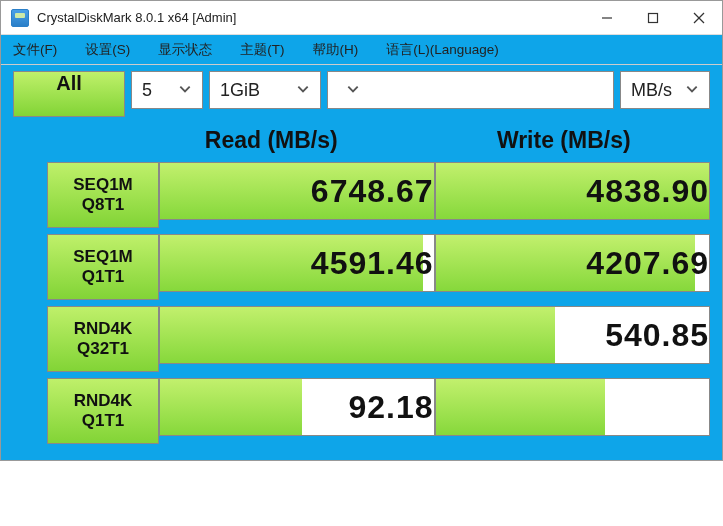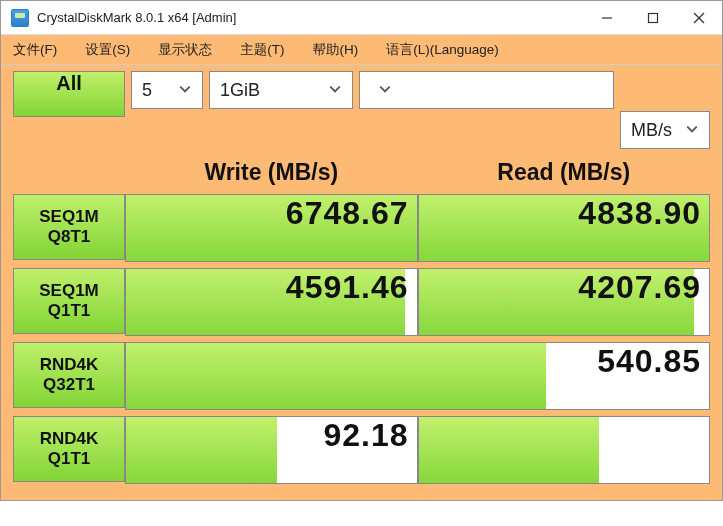--- a/index.html
+++ b/index.html
@@ -3,21 +3,21 @@
 <meta charset="utf-8">
 <style>
   * { box-sizing: border-box; margin: 0; padding: 0; }
   body {
     font-family: "Microsoft YaHei", "Segoe UI", Arial, sans-serif;
     background: #fff;
     width: 723px;
     height: 526px;
     overflow: hidden;
   }
-  .window { width: 723px; border: 1px solid #999; background:#fdba74; }
+  .window { width: 723px; border: 1px solid #999; background:#0ea5e9; }
   .titlebar {
     height: 34px; display:flex; align-items:center; background:#fff;
     border-bottom:1px solid #ddd;
   }
   .titlebar .icon {
     width:18px; height:18px; margin:0 8px 0 10px;
     background: linear-gradient(#4aa0e8,#2a7fc8);
     border:1px solid #2a7fc8; border-radius:2px; position:relative;
   }
   .titlebar .icon::after{
@@ -45,42 +45,42 @@
     font-weight:700; font-size:20px; color:#111;
   }
   .selwrap { display:flex; gap:6px; flex:1; }
   .sel {
     border:1px solid #888; height:38px; background:#fff;
     display:flex; align-items:center; justify-content:space-between;
     padding:0 10px; font-size:18px; color:#222;
   }
   .sel .chev { margin-left:8px; }
   .sel.count { width:72px; }
-  .sel.size  { width:144px; }
+  .sel.size  { width:112px; }
   .sel.drive { flex:1; }
-  .sel.unit  { width:90px;margin-top:40px; }
+  .sel.unit  { width:90px; }
 
   .headrow { display:flex; margin-top:4px; }
   .headspace { width:112px; }
   .headcell {
     flex:1; text-align:center; font-weight:700; font-size:23px;
     padding:6px 0 8px 0; color:#111;
   }
 
-  .row { display:flex; gap:0; margin-bottom:6px; }
+  .row { display:flex; gap:0; margin-bottom:6px;margin-left:34px; }
   .rowbtn {
     width:112px; height:66px; border:1px solid #888;
     background: linear-gradient(#bff06a,#82d436);
     display:flex; flex-direction:column; align-items:center; justify-content:center;
     font-weight:700; font-size:17px; color:#111; line-height:1.15;
   }
   .cell {
-    flex:1; height:68px; border:1px solid #888; position:relative;
-    display:flex; justify-content:flex-end;
-    padding-right:8px;
+    flex:1; height:58px; border:1px solid #888; position:relative;
+    display:flex; align-items:center; justify-content:flex-end;
+    padding-right:0;
     font-weight:700; font-size:32px; color:#111; letter-spacing:1px;
     background:#fff; overflow:hidden;
   }
   .cell .bar {
     position:absolute; left:0; top:0; bottom:0;
     background: linear-gradient(#c2f06d,#86d83b);
     z-index:0;
   }
   .cell .val { position:relative; z-index:1; }
 
@@ -151,22 +151,22 @@
           <span>MB/s</span>
           <span class="chev"><svg viewBox="0 0 12 12">
                 <polyline points="2,4 6,8 10,4"></polyline>
               </svg></span>
         </div>
       </div>
     </div>
 
     <div class="headrow">
       <div class="headspace"></div>
+      <div class="headcell">Read (MB/s)</div>
       <div class="headcell">Write (MB/s)</div>
-      <div class="headcell">Read (MB/s)</div>
     </div>
 
     <div id="rows">
         <div class="row">
           <div class="rowbtn">
             <span>SEQ1M</span>
             <span>Q8T1</span>
           </div>
           <div class="cell">
             <div class="bar" style="width: 100%;"></div>

